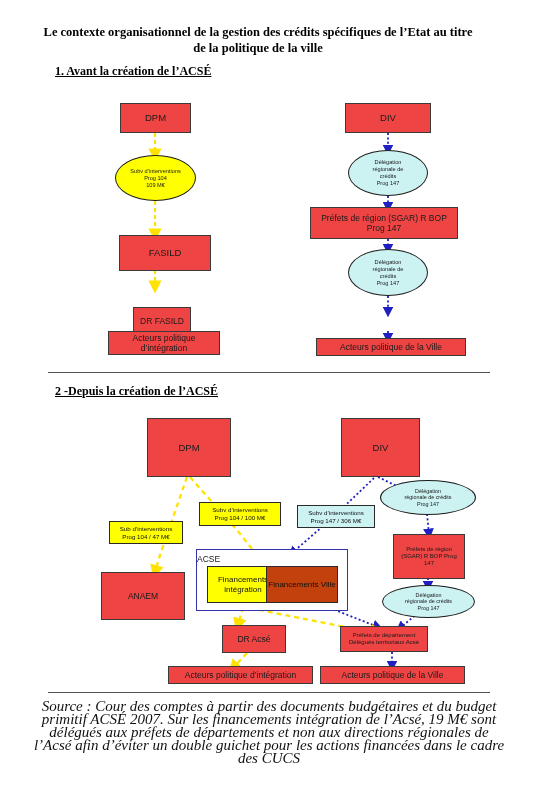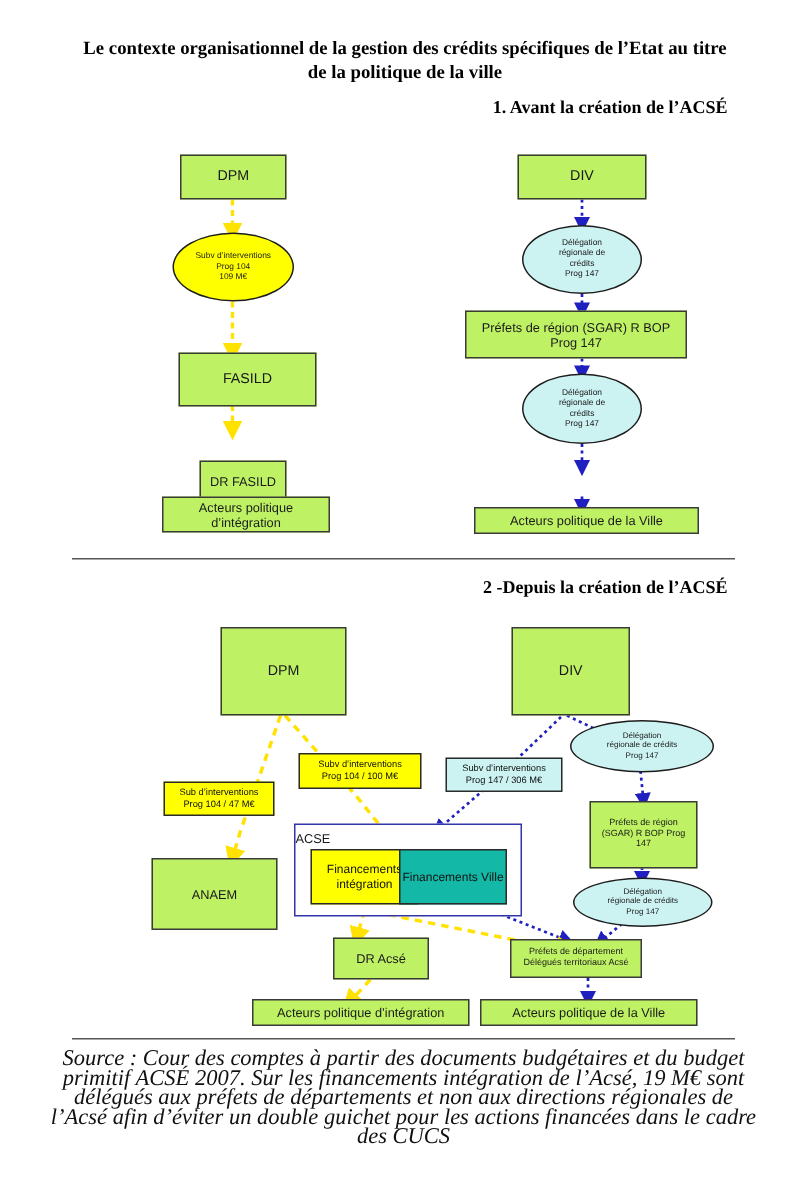--- a/index.html
+++ b/index.html
@@ -5,42 +5,42 @@
   html,body{margin:0;padding:0;background:#ffffff;}
   body{
     width:537px;height:785px;position:relative;overflow:hidden;
     font-family:"Liberation Sans", sans-serif;
     color:#000;
   }
   #page{position:absolute;inset:0;}
 
   
   .doc-title{
-    position:absolute;left:55px;top:24px;width:430px;
+    position:absolute;left:43px;top:24px;width:430px;
     text-align:center;font-family:"Liberation Serif", serif;
     font-weight:bold;font-size:12.5px;line-height:16px;
   }
   .section-title{
-    position:absolute;text-align:right;
+    position:absolute;text-align:left;
     font-family:"Liberation Serif", serif;font-weight:bold;
-    font-size:12px;
+    font-size:12px;text-decoration:underline;
   }
   #sec1-title{left:55px;top:64px;width:430px;}
   #sec2-title{left:55px;top:384px;width:430px;}
 
   
   .hrule{position:absolute;height:0;border-top:1.6px solid #555;}
   #rule-mid{left:48px;top:372px;width:442px;}
   #rule-bot{left:48px;top:692px;width:442px;}
 
   
   .node{
     position:absolute;box-sizing:border-box;
     display:flex;align-items:center;justify-content:center;
-    text-align:center;background:#bef264;
+    text-align:center;background:#ef4444;
     border:1.3px solid #3a3a3a;
     font-size:8.5px;line-height:10px;color:#1a1a1a;
     padding:1px 2px;
   }
   .node.big{font-size:9.5px;}
   .node.tiny{font-size:6px;line-height:7.2px;}
 
   .ellipse{
     position:absolute;box-sizing:border-box;
     display:flex;align-items:center;justify-content:center;
@@ -70,21 +70,21 @@
     position:absolute;left:0;right:0;top:4px;text-align:left;
     font-size:8.5px;color:#1a1a1a;
   }
   .fin-box{
     position:absolute;box-sizing:border-box;
     display:flex;align-items:center;justify-content:center;
     text-align:center;border:1.2px solid #2a2a2a;
     font-size:8px;line-height:10px;color:#111;
   }
   .fin-yellow{background:#ffff00;}
-  .fin-blue{background:#14b8a6;}
+  .fin-blue{background:#c2410c;}
 
   svg.edges{position:absolute;left:0;top:0;width:537px;height:785px;overflow:visible;pointer-events:none;}
 
   
   .source{
     position:absolute;left:30px;top:700px;width:478px;
     text-align:center;font-family:Liberation Serif, serif;
     font-style:italic;font-size:15px;line-height:13px;color:#111;
   }
 </style>

